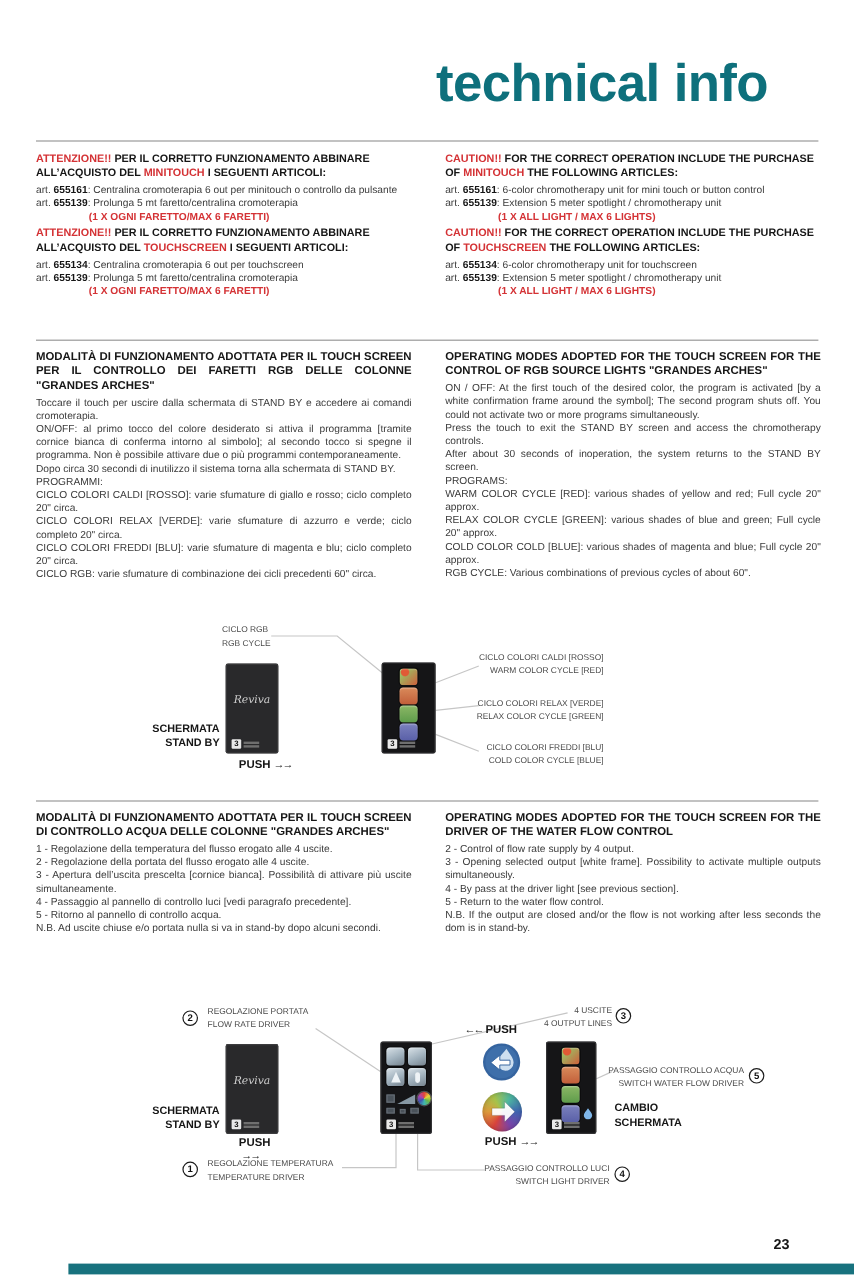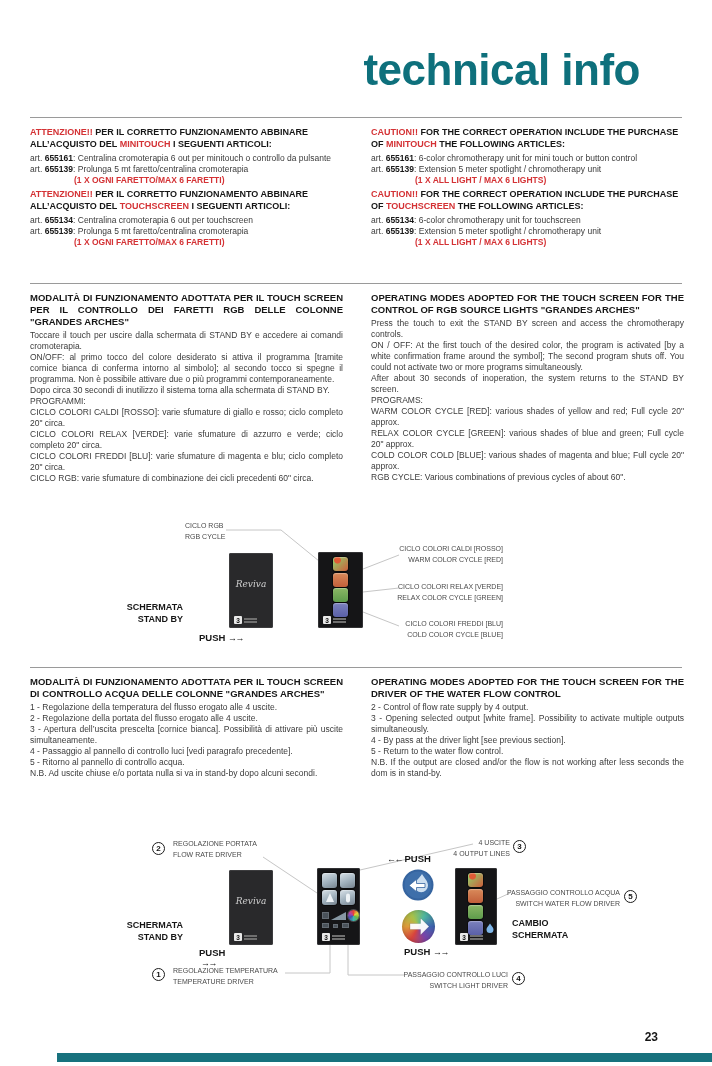--- a/index.html
+++ b/index.html
@@ -38,21 +38,21 @@
 
   .dlabel { position:absolute; font-size:7px; line-height:10.5px; color:#4a4a4a; white-space:nowrap; }
   .dlabel.ra { text-align:right; }
   .dbold { position:absolute; font-size:9px; line-height:11.5px; font-weight:700; color:#161616; white-space:nowrap; }
   .dbold.ra { text-align:right; }
   .push { font-size:9.5px; font-weight:700; color:#161616; white-space:nowrap; }
   .arrows { letter-spacing:-1.5px; }
 
   .device { position:absolute; border-radius:2px; }
   .device.dark { background:#151517; box-shadow:inset 0 0 0 1px #323234; }
-  .device.standby { background:#29292b; box-shadow:inset 0 0 0 1px #3c3c3e;margin-left:41px; }
+  .device.standby { background:#29292b; box-shadow:inset 0 0 0 1px #3c3c3e; }
   .script-logo { position:absolute; left:0; right:0; top:26px; text-align:center;
                  font-family:"DejaVu Serif",serif; font-style:italic; font-size:9px; color:#cfcfcf; }
   .mini-logo { position:absolute; left:5px; bottom:4px; display:flex; align-items:center; gap:2px; }
   .ml-box { width:8px; height:8px; background:#e9e9e9; color:#111; font-size:6.5px; font-weight:700;
             display:flex; align-items:center; justify-content:center; border-radius:1px; }
   .ml-lines i { display:block; width:13px; height:2px; background:#6f6f6f; margin:1px 0; }
 
   .cbtn { position:absolute; border-radius:3px;
           box-shadow:inset 0 1px 1px rgba(255,255,255,.3), 0 0 0 1px rgba(0,0,0,.45); }
   .btn-rgb   { background:radial-gradient(circle at 30% 22%, #e05a35 0 3px, rgba(0,0,0,0) 4px),
@@ -144,22 +144,22 @@
         <div class="para">PROGRAMMI:</div>
         <div class="para">CICLO COLORI CALDI [ROSSO]: varie sfumature di giallo e rosso; ciclo completo 20" circa.</div>
         <div class="para">CICLO COLORI RELAX [VERDE]: varie sfumature di azzurro e verde; ciclo completo 20" circa.</div>
         <div class="para">CICLO COLORI FREDDI [BLU]: varie sfumature di magenta e blu; ciclo completo 20" circa.</div>
         <div class="para">CICLO RGB: varie sfumature di combinazione dei cicli precedenti 60" circa.</div>
       </div>
     </div>
     <div class="col">
       <div class="sec-head">OPERATING MODES ADOPTED FOR THE TOUCH SCREEN FOR THE CONTROL OF RGB SOURCE LIGHTS "GRANDES ARCHES"</div>
       <div class="sec-body">
+        <div class="para">ON / OFF: At the first touch of the desired color, the program is activated [by a white confirmation frame around the symbol]; The second program shuts off. You could not activate two or more programs simultaneously.</div>
         <div class="para">Press the touch to exit the STAND BY screen and access the chromotherapy controls.</div>
-        <div class="para">ON / OFF: At the first touch of the desired color, the program is activated [by a white confirmation frame around the symbol]; The second program shuts off. You could not activate two or more programs simultaneously.</div>
         <div class="para">After about 30 seconds of inoperation, the system returns to the STAND BY screen.</div>
         <div class="para">PROGRAMS:</div>
         <div class="para">WARM COLOR CYCLE [RED]: various shades of yellow and red; Full cycle 20" approx.</div>
         <div class="para">RELAX COLOR CYCLE [GREEN]: various shades of blue and green; Full cycle 20" approx.</div>
         <div class="para">COLD COLOR COLD [BLUE]: various shades of magenta and blue; Full cycle 20" approx.</div>
         <div class="para">RGB CYCLE: Various combinations of previous cycles of about 60".</div>
       </div>
     </div>
   </div>
 

